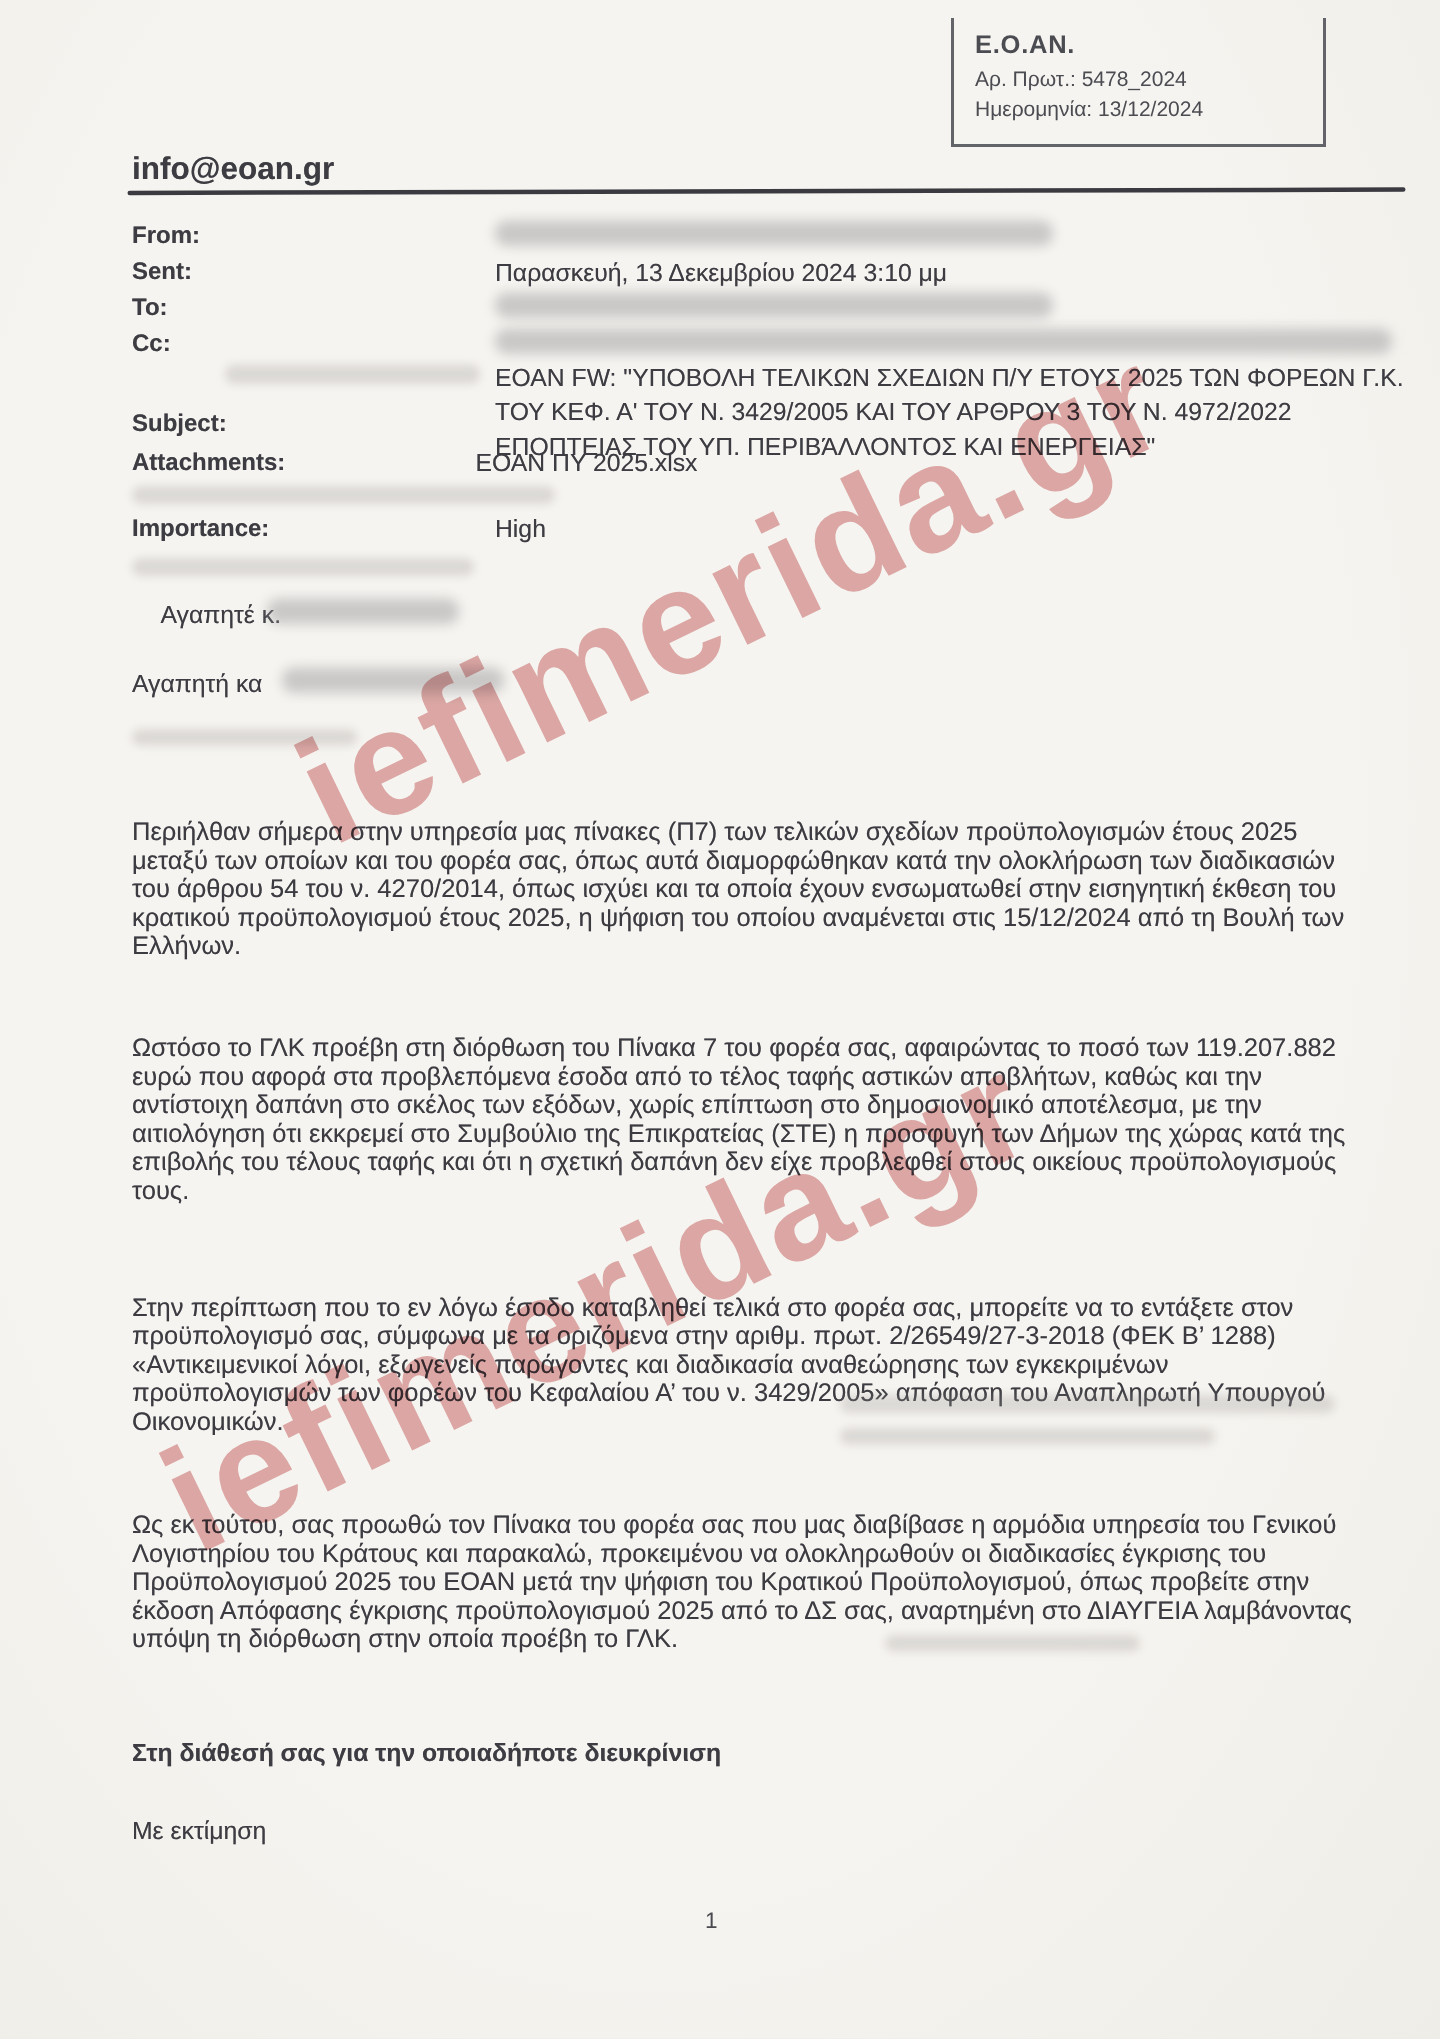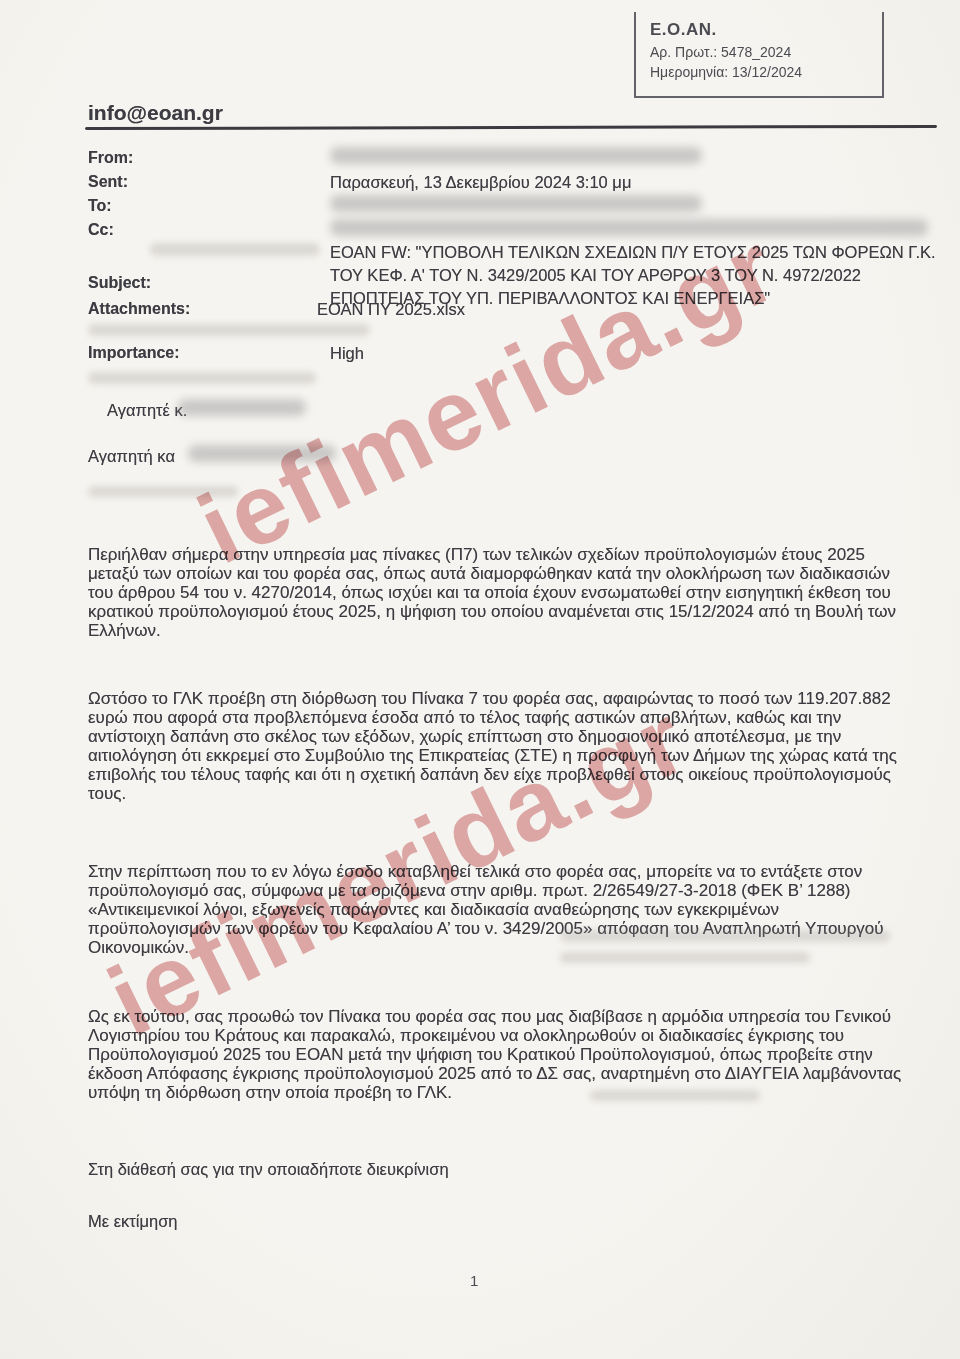--- a/index.html
+++ b/index.html
@@ -98,21 +98,21 @@
   <div class="ghost" style="left:88px;top:486px;width:150px;height:11px;"></div>
 
   <p class="para" style="top:528px;">Περιήλθαν σήμερα στην υπηρεσία μας πίνακες (Π7) των τελικών σχεδίων προϋπολογισμών   έτους 2025 μεταξύ των οποίων και του φορέα σας, όπως αυτά διαμορφώθηκαν κατά την ολοκλήρωση των διαδικασιών του άρθρου 54 του ν. 4270/2014, όπως ισχύει και τα οποία έχουν ενσωματωθεί στην εισηγητική έκθεση του κρατικού προϋπολογισμού έτους 2025, η ψήφιση του οποίου αναμένεται στις 15/12/2024 από τη Βουλή των Ελλήνων.</p>
   <p class="para" style="top:672px;">Ωστόσο το ΓΛΚ προέβη στη διόρθωση του Πίνακα  7 του φορέα σας, αφαιρώντας το ποσό των 119.207.882 ευρώ που αφορά στα προβλεπόμενα έσοδα από το τέλος ταφής αστικών αποβλήτων, καθώς και την αντίστοιχη δαπάνη στο σκέλος των εξόδων, χωρίς  επίπτωση στο δημοσιονομικό αποτέλεσμα,  με την αιτιολόγηση ότι εκκρεμεί στο Συμβούλιο της Επικρατείας (ΣΤΕ) η προσφυγή των Δήμων της χώρας κατά της επιβολής του τέλους ταφής και ότι  η σχετική δαπάνη δεν είχε προβλεφθεί στους οικείους προϋπολογισμούς τους.</p>
   <p class="para" style="top:845px;">Στην περίπτωση που το εν λόγω έσοδο καταβληθεί τελικά στο φορέα σας, μπορείτε  να το  εντάξετε στον προϋπολογισμό σας, σύμφωνα με τα οριζόμενα στην αριθμ. πρωτ. 2/26549/27-3-2018 (ΦΕΚ Β’ 1288) «Αντικειμενικοί λόγοι, εξωγενείς παράγοντες και διαδικασία αναθεώρησης των εγκεκριμένων προϋπολογισμών των φορέων του Κεφαλαίου Α’ του ν. 3429/2005» απόφαση του Αναπληρωτή Υπουργού Οικονομικών.</p>
   <div class="ghost" style="left:560px;top:930px;width:330px;height:12px;"></div>
   <div class="ghost" style="left:560px;top:952px;width:250px;height:11px;"></div>
   <p class="para" style="top:990px;">Ως εκ τούτου, σας προωθώ τον Πίνακα του φορέα σας που μας διαβίβασε η αρμόδια υπηρεσία του Γενικού Λογιστηρίου του Κράτους και παρακαλώ, προκειμένου να ολοκληρωθούν οι διαδικασίες έγκρισης του Προϋπολογισμού 2025 του ΕΟΑΝ μετά την ψήφιση του Κρατικού Προϋπολογισμού, όπως προβείτε στην έκδοση Απόφασης έγκρισης προϋπολογισμού 2025 από το ΔΣ σας, αναρτημένη στο ΔΙΑΥΓΕΙΑ λαμβάνοντας υπόψη τη διόρθωση στην οποία προέβη το ΓΛΚ.</p>
   <div class="ghost" style="left:590px;top:1090px;width:170px;height:11px;"></div>
 
-  <div class="txt value" style="left:88px;top:1160px;">Στη διάθεσή σας για την οποιαδήποτε διευκρίνιση</div>
+  <div class="txt value" style="left:88px;top:1160px;font-weight:bold;">Στη διάθεσή σας για την οποιαδήποτε διευκρίνιση</div>
   <div class="txt value" style="left:88px;top:1212px;">Με εκτίμηση</div>
 
   <div class="pagenum">1</div>
 
   <div class="watermark" style="left:175px;top:340px;">iefimerida.gr</div>
   <div class="watermark" style="left:85px;top:812px;">iefimerida.gr</div>
 
 </div>
 
 </body></html>

